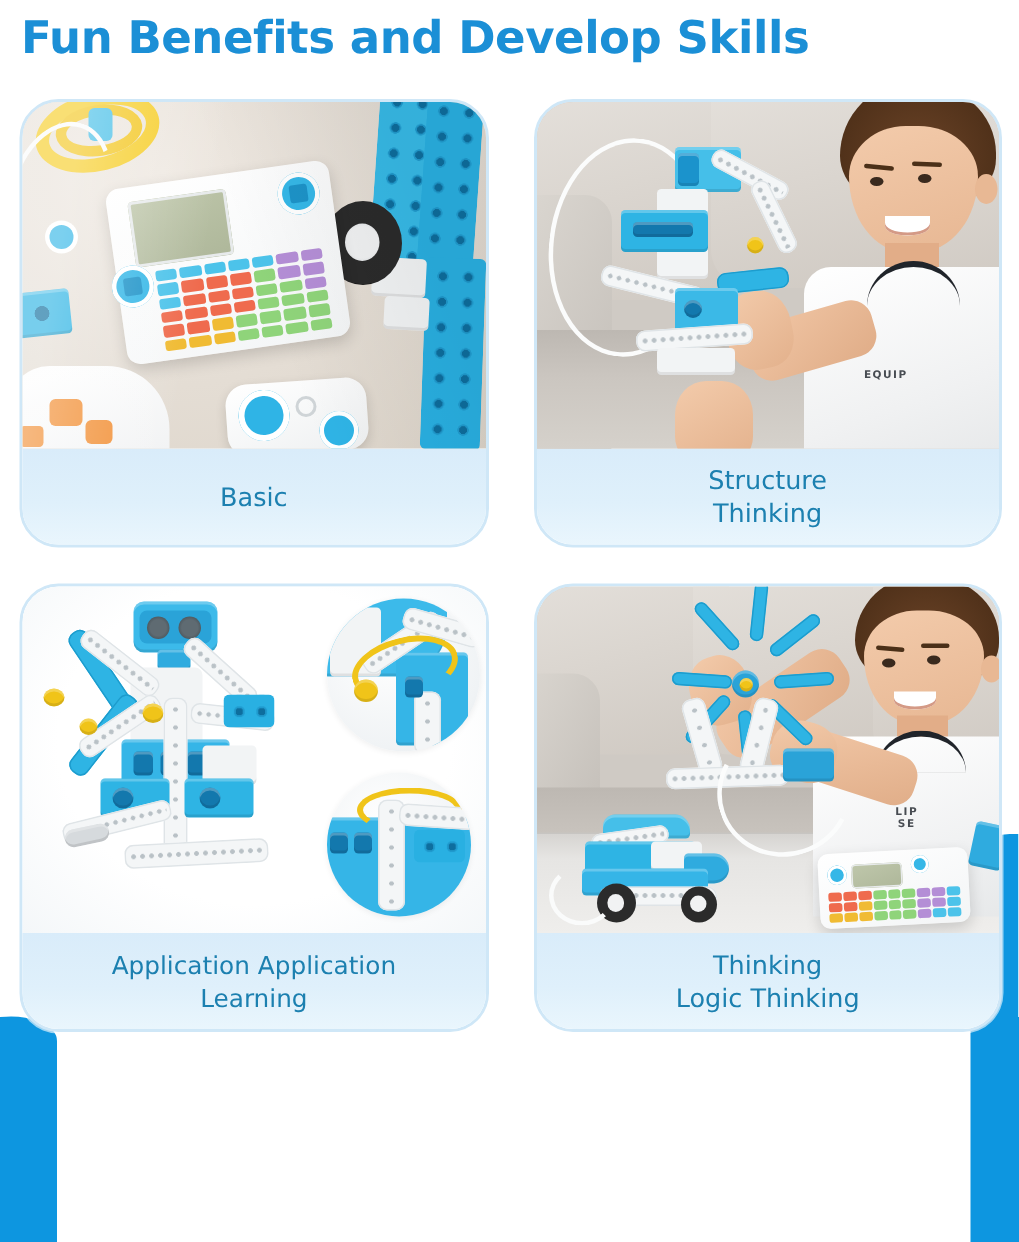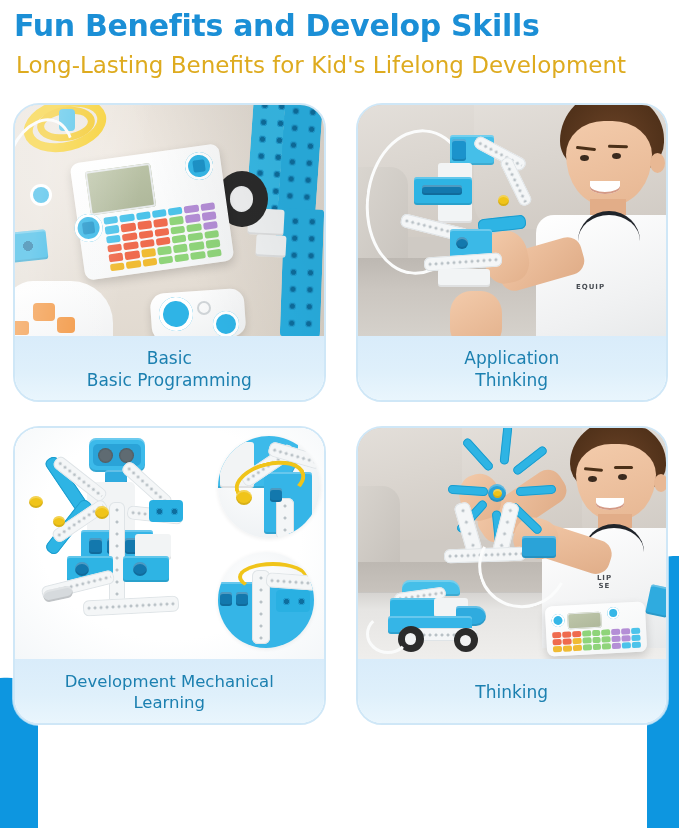--- a/index.html
+++ b/index.html
@@ -303,21 +303,20 @@
 </head>
 <body>
 
 <div class="deco deco-left"></div>
 <div class="deco deco-right"></div>
 
 <div class="page">
 
   <h1 class="page-title">Fun Benefits and Develop Skills</h1>
 
-  <p class="page-subtitle">Long-Lasting Benefits for Kid's Lifelong Development</p>
 
   <div class="card-grid">
 
     <div class="card">
       <div class="card-media">
         <div class="scene bg-desk">
 
           <div style="position:absolute;left:8px;top:-6px;width:84px;height:52px;border:9px solid #f6ce2a;border-radius:50%;transform:rotate(-14deg);"></div>
           <div style="position:absolute;left:22px;top:2px;width:58px;height:34px;border:7px solid #f3c722;border-radius:50%;transform:rotate(-8deg);"></div>
           <div style="position:absolute;left:44px;top:4px;width:16px;height:22px;background:#49c0e8;border-radius:4px;"></div>
@@ -397,21 +396,20 @@
           <div style="position:absolute;left:-2px;top:216px;width:16px;height:14px;background:#f2923a;border-radius:3px;"></div>
 
           <div style="position:absolute;left:136px;top:186px;width:94px;height:48px;background:linear-gradient(160deg,#ffffff,#eef0f1);border-radius:14px;box-shadow:0 3px 8px rgba(0,0,0,.14);transform:rotate(-4deg);"></div>
           <div style="position:absolute;left:144px;top:192px;width:34px;height:34px;border-radius:50%;background:#2fb4e6;box-shadow:inset 0 0 0 4px #ffffff;transform:rotate(-4deg);"></div>
           <div style="position:absolute;left:198px;top:206px;width:26px;height:26px;border-radius:50%;background:#2fb4e6;box-shadow:inset 0 0 0 3px #ffffff;"></div>
           <div style="position:absolute;left:182px;top:196px;width:14px;height:14px;border:2px solid #cfd4d7;border-radius:50%;"></div>
         </div>
       </div>
       <div class="card-caption">
         <span class="cap-line">Basic</span>
-        <span class="cap-line">Basic Programming</span>
       </div>
     </div>
 
     <div class="card">
       <div class="card-media">
         <div class="scene bg-couch">
           <div class="cushion" style="left:-10px;top:-18px;width:150px;height:150px;"></div>
           <div class="cushion" style="left:116px;top:-26px;width:150px;height:150px;border-radius:26px;"></div>
           <div class="cushion" style="left:232px;top:-24px;width:130px;height:140px;"></div>
           <div class="armrest" style="left:-18px;top:62px;width:68px;height:176px;"></div>
@@ -459,21 +457,21 @@
             <div class="brick" style="left:56px;top:96px;width:42px;height:34px;background:#3bb9e7;"></div>
             <div class="brick deep" style="left:62px;top:104px;width:12px;height:12px;border-radius:50%;"></div>
             <div class="beam" style="left:30px;top:122px;width:78px;height:14px;transform:rotate(-4deg);">
                 <div class="holes"></div>
               </div>
             <div class="brick white" style="left:44px;top:136px;width:52px;height:18px;"></div>
           </div>
         </div>
       </div>
       <div class="card-caption">
-        <span class="cap-line">Application</span>
+        <span class="cap-line">Structure</span>
         <span class="cap-line">Thinking</span>
       </div>
     </div>
 
     <div class="card">
       <div class="card-media" style="background:#ffffff;">
         <div class="scene bg-white-studio">
 
           <div style="position:absolute;left:16px;top:10px;width:180px;height:218px;">
 
@@ -554,21 +552,21 @@
                 <div class="holes" style="background-size:6px 12px;background-position:50% 0;background-repeat:repeat-y;"></div>
               </div>
             <div class="beam" style="left:48px;top:22px;width:52px;height:15px;transform:rotate(4deg);">
                 <div class="holes"></div>
               </div>
             <div class="stud-plate" style="left:58px;top:38px;width:34px;height:22px;background-size:15px 15px;"></div>
           </div>
         </div>
       </div>
       <div class="card-caption">
-        <span class="cap-line wide">Development Mechanical</span>
+        <span class="cap-line wide">Application Application</span>
         <span class="cap-line wide">Learning</span>
       </div>
     </div>
 
     <div class="card">
       <div class="card-media">
         <div class="scene bg-couch">
           <div class="cushion" style="left:-12px;top:-20px;width:140px;height:132px;"></div>
           <div class="cushion" style="left:104px;top:-26px;width:150px;height:138px;border-radius:24px;"></div>
           <div class="cushion" style="left:224px;top:-24px;width:136px;height:134px;"></div>
@@ -676,17 +674,18 @@
                 <i style="background:#4cc3ea"></i>
                 <i style="background:#4cc3ea"></i>
             </div>
           </div>
 
           <div class="brick" style="right:-4px;top:158px;width:22px;height:30px;background:#2fabdf;transform:rotate(12deg);"></div>
         </div>
       </div>
       <div class="card-caption">
         <span class="cap-line">Thinking</span>
+        <span class="cap-line">Logic Thinking</span>
       </div>
     </div>
 
   </div>
 </div>
 
 </body></html>

